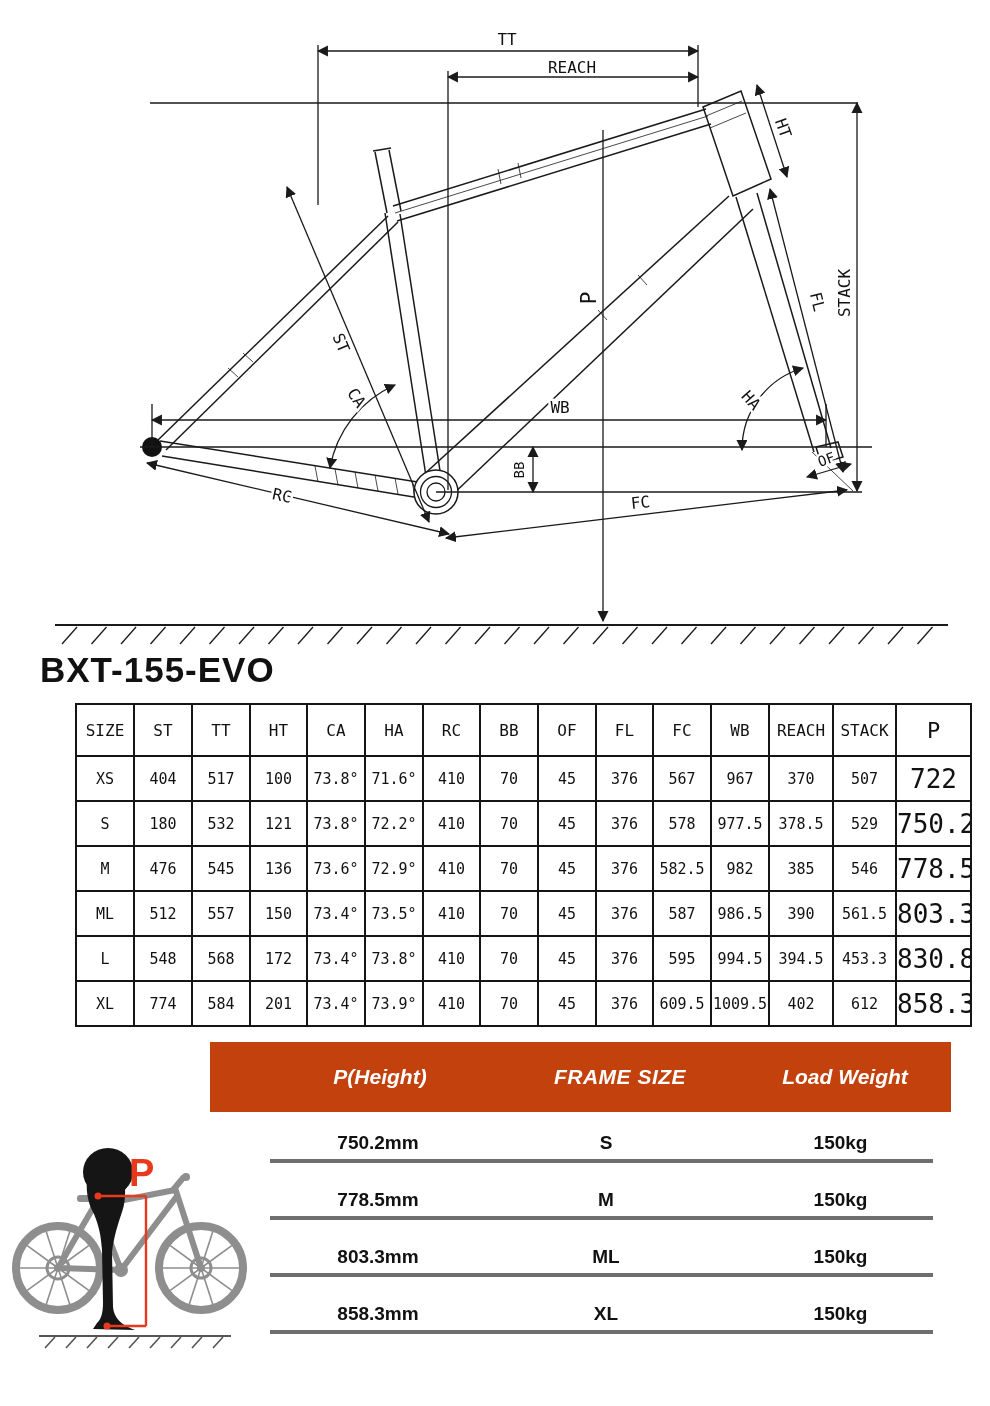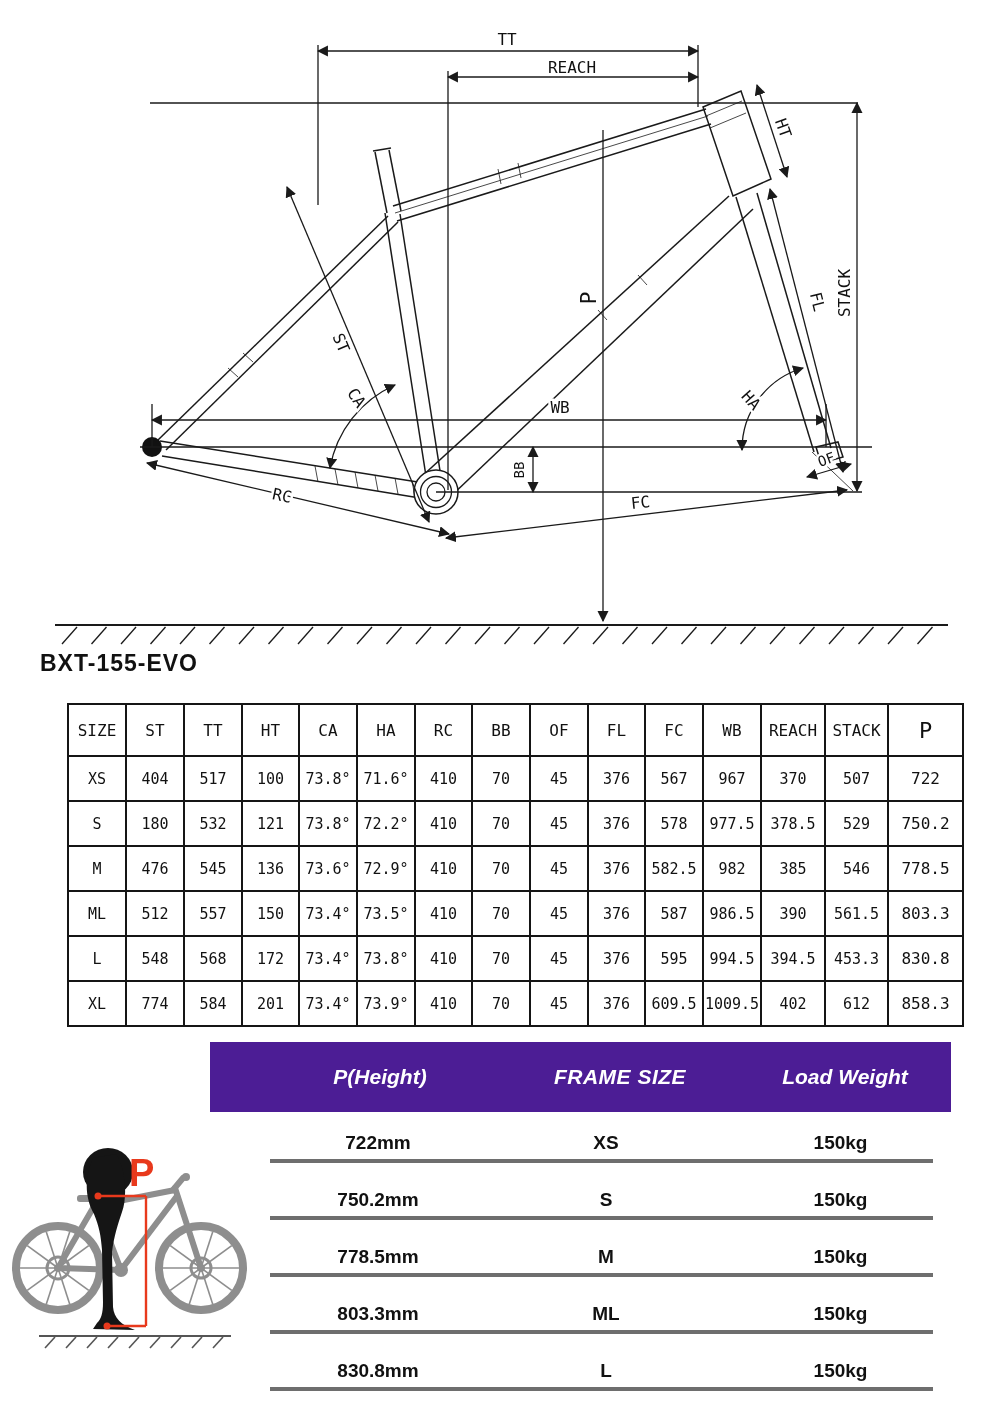--- a/index.html
+++ b/index.html
@@ -10,35 +10,35 @@
   
   #diagram{position:absolute;left:0;top:0;}
   .tube{stroke:#1a1a1a;stroke-width:1.5;fill:none;}
   .tube-thin{stroke:#1a1a1a;stroke-width:.8;fill:none;}
   .dim{stroke:#1a1a1a;stroke-width:1.3;fill:none;}
   .dim-label{font-size:16px;fill:#111;text-anchor:middle;paint-order:stroke;stroke:#fff;stroke-width:5px;}
   .dim-label.big{font-size:21px;}
   .dim-label.small{font-size:14px;}
 
   
-  #title{position:absolute;left:40px;top:650px;font-size:23px;font-weight:bold;letter-spacing:1px;}
+  #title{position:absolute;left:40px;top:650px;font-size:35px;font-weight:bold;letter-spacing:1px;}
 
   
-  #geo-wrap{position:absolute;left:50px;top:703px;padding-left:17px;}
+  #geo-wrap{position:absolute;left:58px;top:703px;padding-left:17px;}
   table.geo{border-collapse:collapse;table-layout:fixed;width:895px;
             font-family:"DejaVu Sans Mono",monospace;}
   table.geo th,table.geo td{border:2px solid #151515;text-align:center;padding:0;
             font-weight:normal;font-size:15px;overflow:hidden;}
   table.geo th{height:50px;font-size:16px;}
   table.geo td{height:43px;}
   table.geo th:last-child{font-size:22px;}
-  table.geo td:last-child{font-size:16px;}
+  table.geo td:last-child{font-size:26px;}
 
   
-  #fit-header{position:absolute;left:210px;top:1042px;width:741px;height:70px;background:#4c1d95;}
+  #fit-header{position:absolute;left:210px;top:1042px;width:741px;height:70px;background:#c2410c;}
   #fit-header span{position:absolute;top:50%;transform:translate(-50%,-50%);
       color:#fff;font-style:italic;font-weight:bold;font-size:21px;white-space:nowrap;}
   #fit-h-0{left:170px;} #fit-h-1{left:410px;letter-spacing:.5px;} #fit-h-2{left:635px;}
   #fit-body{position:absolute;left:270px;top:1106px;width:663px;}
   table.fit{border-collapse:collapse;table-layout:fixed;width:663px;}
   table.fit td{height:48px;vertical-align:bottom;padding:0 0 5px 0;text-align:center;
       font-weight:bold;font-size:19px;border-bottom:4px solid #6e6e6e;}
   table.fit td:nth-child(3){text-indent:22px;}
 
   
@@ -342,42 +342,32 @@
   </div>
   <div id="fit-body">
     <table class="fit">
       <colgroup>
           <col style="width:216px">
           <col style="width:240px">
           <col style="width:207px">
         </colgroup>
       <tbody>
           <tr>
-            <td>722mm</td>
-            <td>XS</td>
-            <td>150kg</td>
-          </tr>
-          <tr>
             <td>750.2mm</td>
             <td>S</td>
             <td>150kg</td>
           </tr>
           <tr>
             <td>778.5mm</td>
             <td>M</td>
             <td>150kg</td>
           </tr>
           <tr>
             <td>803.3mm</td>
             <td>ML</td>
-            <td>150kg</td>
-          </tr>
-          <tr>
-            <td>830.8mm</td>
-            <td>L</td>
             <td>150kg</td>
           </tr>
           <tr>
             <td>858.3mm</td>
             <td>XL</td>
             <td>150kg</td>
           </tr>
         </tbody>
     </table>
   </div>

